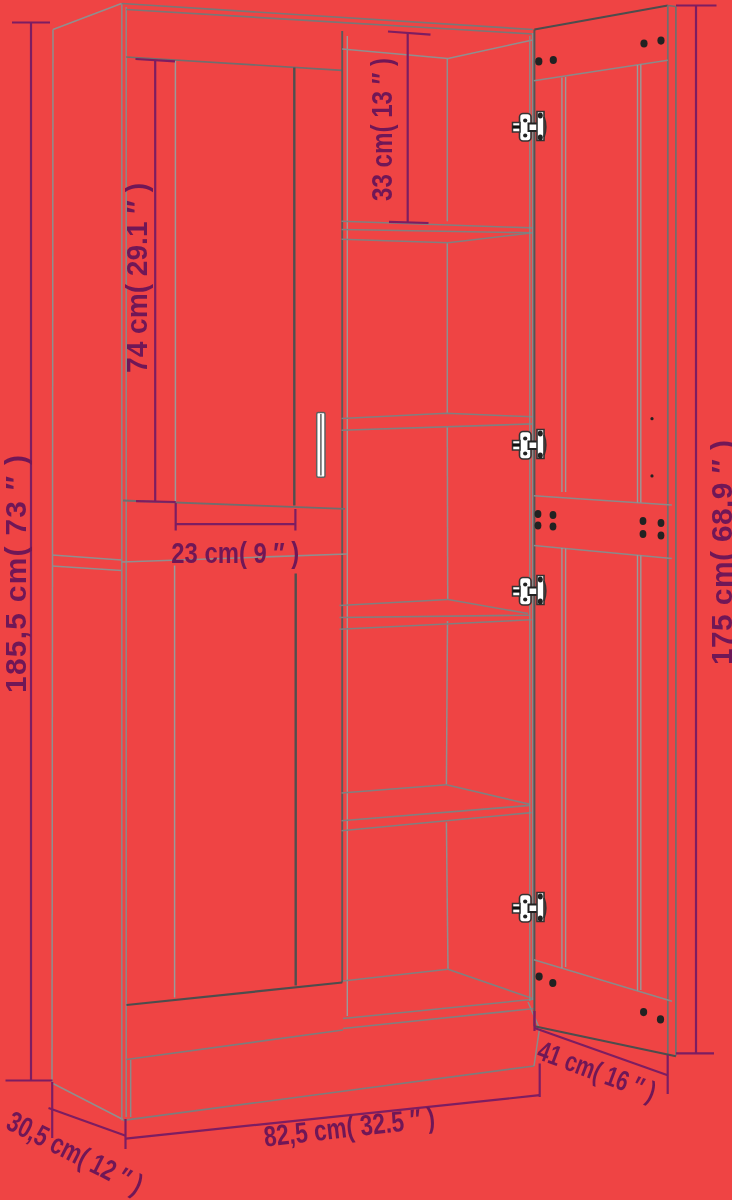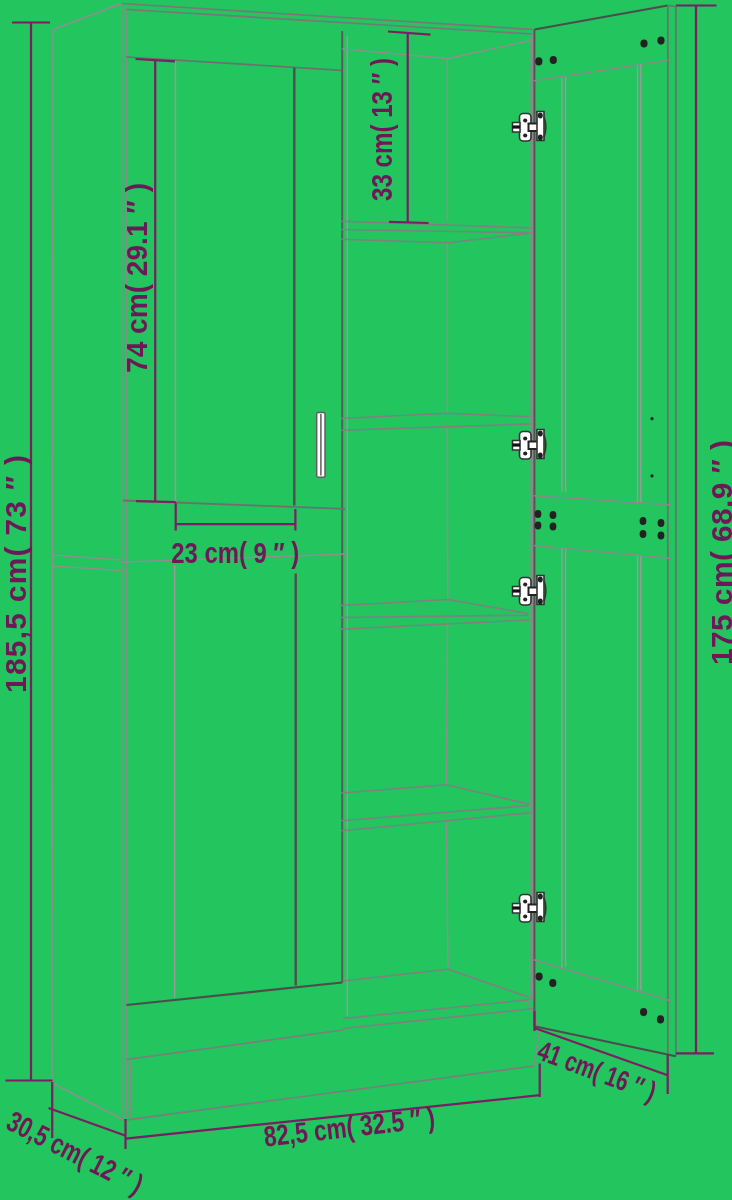--- a/index.html
+++ b/index.html
@@ -1,16 +1,16 @@
 <!DOCTYPE html>
 <html><head>
 <meta charset="utf-8">
 <style>
   html,body{margin:0;padding:0;background:#fff;}
-  .wrap{width:732px;height:1200px;position:relative;overflow:hidden;background:#22c55e;}
+  .wrap{width:732px;height:1200px;position:relative;overflow:hidden;background:#ef4444;}
   svg{display:block;}
   text{font-family:"Liberation Sans", sans-serif;font-weight:bold;fill:#701757;}
 </style>
 </head>
 <body>
 <div class="wrap">
 <svg width="732" height="1200" viewBox="0 0 732 1200" fill="none" stroke-linecap="butt" style="filter:blur(0.45px)">
 <g id="drawing">
 
 <g stroke="#8f8f8f" stroke-width="1.5">

